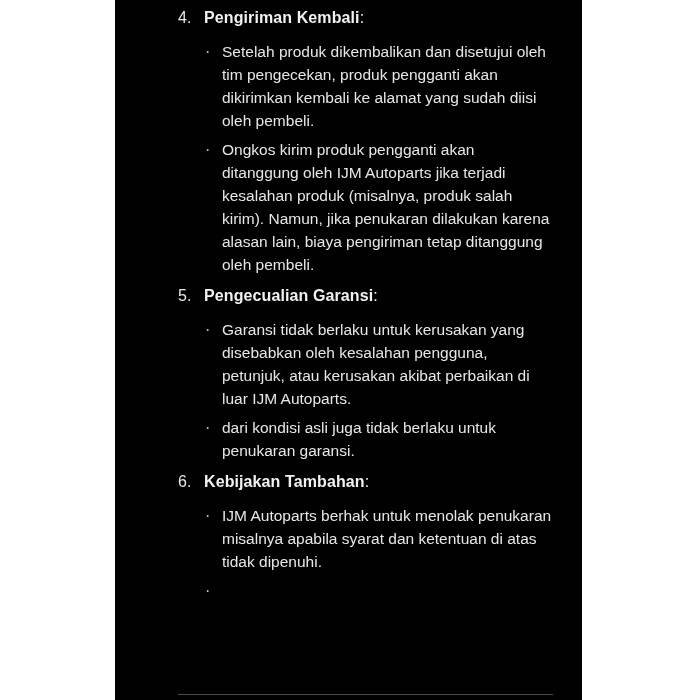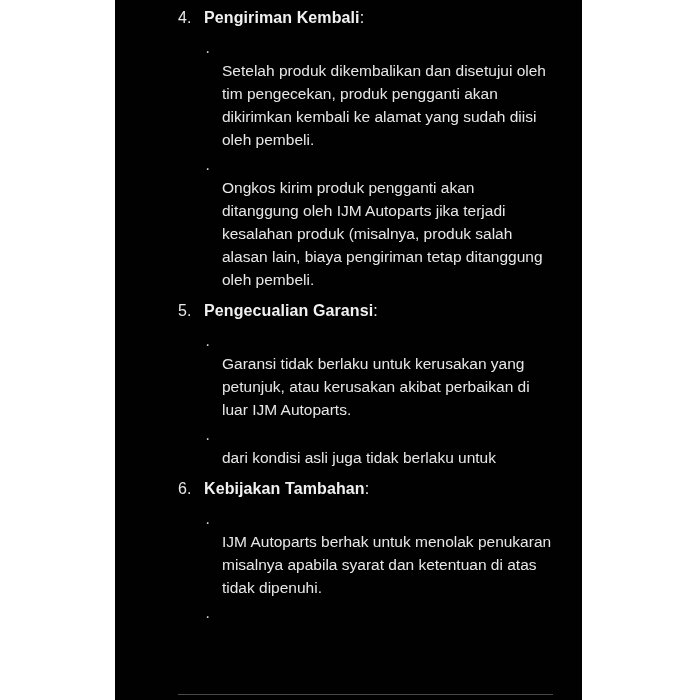--- a/index.html
+++ b/index.html
@@ -45,21 +45,21 @@
     padding-left: 90px;
     margin-bottom: 6px;
   }
   .dot {
     flex: none;
     width: 17px;
     font-size: 16px;
     line-height: 23px;
     color: var(--bullet-dot, #cfcfd0);
   }
-  .lines { color: var(--body-text, #e7e7e8); margin-top: 19px; }
+  .lines { color: var(--body-text, #e7e7e8); }
   .ln {
     font-size: 15.5px;
     line-height: 23px;
     height: 23px;
     white-space: nowrap;
   }
   .divider {
     position: absolute;
     left: 63px; top: 694px;
     width: 375px; height: 1px;
@@ -86,43 +86,46 @@
             <div class="ln">dikirimkan kembali ke alamat yang sudah diisi</div>
             <div class="ln">oleh pembeli.</div>
           </div>
         </div>
         <div class="bullet">
           <span class="dot">·</span>
           <div class="lines">
             <div class="ln">Ongkos kirim produk pengganti akan</div>
             <div class="ln">ditanggung oleh IJM Autoparts jika terjadi</div>
             <div class="ln">kesalahan produk (misalnya, produk salah</div>
+            <div class="ln">kirim). Namun, jika penukaran dilakukan karena</div>
             <div class="ln">alasan lain, biaya pengiriman tetap ditanggung</div>
             <div class="ln">oleh pembeli.</div>
           </div>
         </div>
       </div>
 
       <div class="section">
         <div class="sec-head">
           <span class="num">5.</span>
           <span class="title"><span>Pengecualian Garansi</span><span class="colon">:</span></span>
         </div>
         <div class="bullet">
           <span class="dot">·</span>
           <div class="lines">
             <div class="ln">Garansi tidak berlaku untuk kerusakan yang</div>
+            <div class="ln">disebabkan oleh kesalahan pengguna,</div>
             <div class="ln">petunjuk, atau kerusakan akibat perbaikan di</div>
             <div class="ln">luar IJM Autoparts.</div>
           </div>
         </div>
         <div class="bullet">
           <span class="dot">·</span>
           <div class="lines">
             <div class="ln">dari kondisi asli juga tidak berlaku untuk</div>
+            <div class="ln">penukaran garansi.</div>
           </div>
         </div>
       </div>
 
       <div class="section">
         <div class="sec-head">
           <span class="num">6.</span>
           <span class="title"><span>Kebijakan Tambahan</span><span class="colon">:</span></span>
         </div>
         <div class="bullet">

